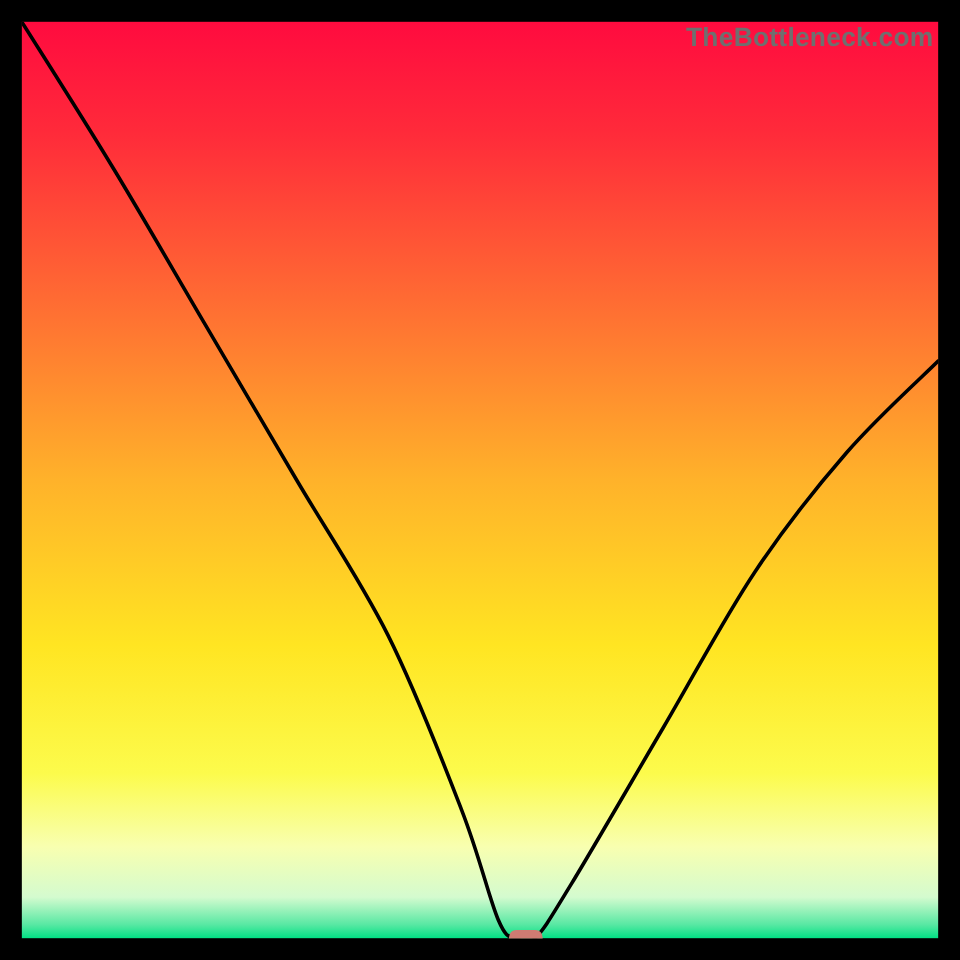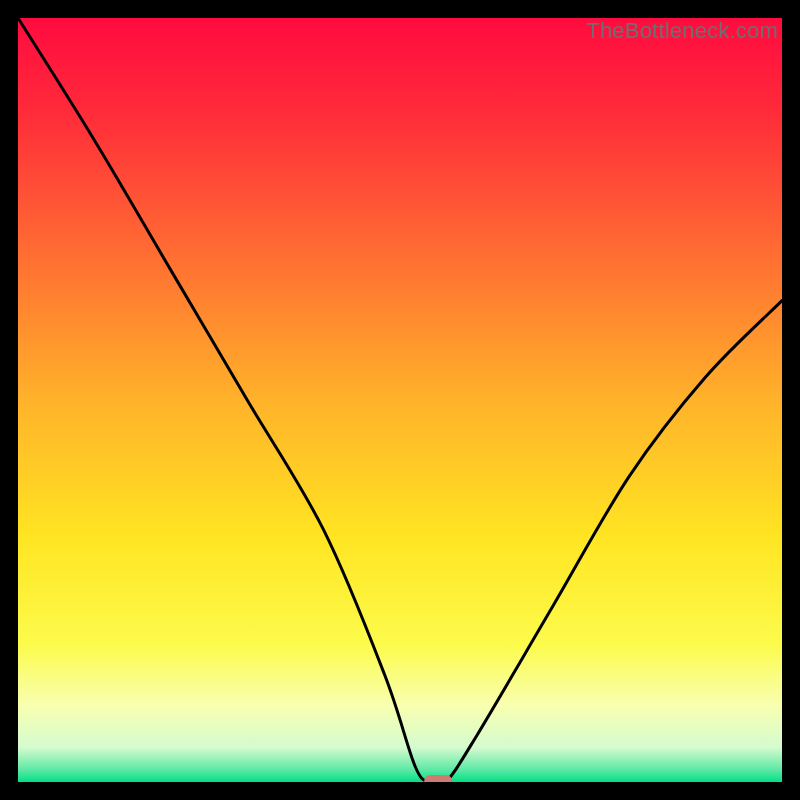--- a/index.html
+++ b/index.html
@@ -17,21 +17,21 @@
     width: 764px;
     height: 764px;
     background: #000;
   }
   .watermark {
     position: absolute;
     top: 0px;
     right: 4px;
     font-family: Arial, Helvetica, sans-serif;
     font-size: 22px;
-    font-weight: 400;
+    font-weight: 700;
     color: #6f6f6f;
     letter-spacing: 0.2px;
     z-index: 5;
   }
   svg {
     position: absolute;
     left: 0;
     top: 0;
   }
 </style>

